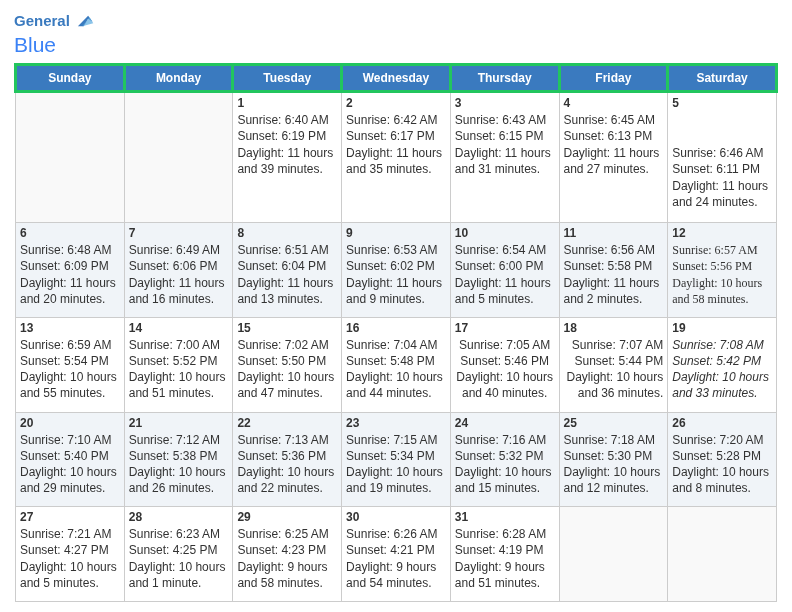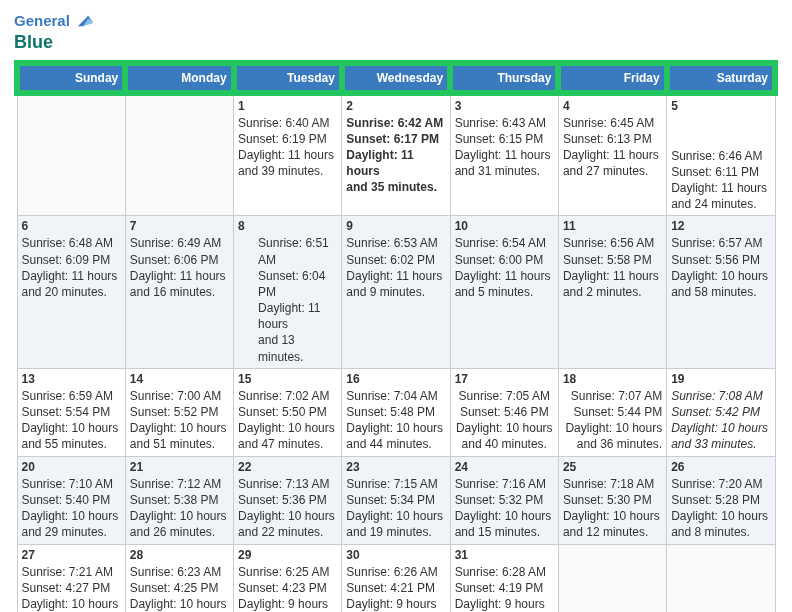--- a/index.html
+++ b/index.html
@@ -58,22 +58,22 @@
       width: 100%;
       border-collapse: collapse;
       flex: 1;
     }
     .calendar th {
       background: #3a7abf;
       color: #fff;
       font-size: 12px;
       font-weight: bold;
       padding: 5px 4px;
-      text-align: right;
-      border: 6px solid #22c55e;
+      text-align: center;
+      border: 3px solid #22c55e;
     }
     .calendar td {
       border: 1px solid #ccc;
       vertical-align: top;
       padding: 3px 4px;
       width: calc(100% / 7);
       font-size: 10px;
       color: #333;
       background: #fff;
       height: 88px;
@@ -105,21 +105,21 @@
       <div>
         <div style="display:flex;align-items:center;">
           <span class="logo-text">
             <span>General</span>
           </span>
           <svg class="logo-icon" viewBox="0 0 30 22" xmlns="http://www.w3.org/2000/svg">
             <polygon points="8,18 22,4 28,12 22,8 16,18" fill="#3a7abf"></polygon>
             <polygon points="14,18 24,6 29,14" fill="#5aabdf" opacity="0.7"></polygon>
           </svg>
         </div>
-        <div class="logo-text" style="color:#0f766e;font-size:18px;font-weight:bold;">Blue</div>
+        <div class="logo-text" style="color:#3b82f6;font-size:21px;font-weight:normal;">Blue</div>
       </div>
     </div>
     <div class="title-block">
       <div class="main-title"></div>
       <div class="subtitle"></div>
     </div>
   </div>
 
   <table class="calendar">
     <thead>
@@ -139,21 +139,21 @@
           <td class="empty"></td>
           <td>
             <div class="day-num">1</div>
             <div class="cell-text" style="white-space: pre-line;">Sunrise: 6:40 AM
 Sunset: 6:19 PM
 Daylight: 11 hours
 and 39 minutes.</div>
           </td>
           <td>
             <div class="day-num">2</div>
-            <div class="cell-text" style="white-space: pre-line; font-weight: bold;">Sunrise: 6:42 AM
+            <div class="cell-text" style="white-space: pre-line;">Sunrise: 6:42 AM
 Sunset: 6:17 PM
 Daylight: 11 hours
 and 35 minutes.</div>
           </td>
           <td>
             <div class="day-num">3</div>
             <div class="cell-text" style="white-space: pre-line;">Sunrise: 6:43 AM
 Sunset: 6:15 PM
 Daylight: 11 hours
 and 31 minutes.</div>
@@ -183,21 +183,21 @@
           </td>
           <td>
             <div class="day-num">7</div>
             <div class="cell-text" style="white-space: pre-line;">Sunrise: 6:49 AM
 Sunset: 6:06 PM
 Daylight: 11 hours
 and 16 minutes.</div>
           </td>
           <td>
             <div class="day-num">8</div>
-            <div class="cell-text" style="white-space: pre-line; margin-left: 20px;">Sunrise: 6:51 AM
+            <div class="cell-text" style="white-space: pre-line;">Sunrise: 6:51 AM
 Sunset: 6:04 PM
 Daylight: 11 hours
 and 13 minutes.</div>
           </td>
           <td>
             <div class="day-num">9</div>
             <div class="cell-text" style="white-space: pre-line;">Sunrise: 6:53 AM
 Sunset: 6:02 PM
 Daylight: 11 hours
 and 9 minutes.</div>
@@ -211,21 +211,21 @@
           </td>
           <td>
             <div class="day-num">11</div>
             <div class="cell-text" style="white-space: pre-line;">Sunrise: 6:56 AM
 Sunset: 5:58 PM
 Daylight: 11 hours
 and 2 minutes.</div>
           </td>
           <td>
             <div class="day-num">12</div>
-            <div class="cell-text" style="white-space: pre-line;">Sunrise: 6:57 AM
+            <div class="cell-text" style="white-space: pre-line; font-family: Liberation Serif, serif;">Sunrise: 6:57 AM
 Sunset: 5:56 PM
 Daylight: 10 hours
 and 58 minutes.</div>
           </td>
         </tr>
         <tr>
           <td>
             <div class="day-num">13</div>
             <div class="cell-text" style="white-space: pre-line;">Sunrise: 6:59 AM
 Sunset: 5:54 PM

